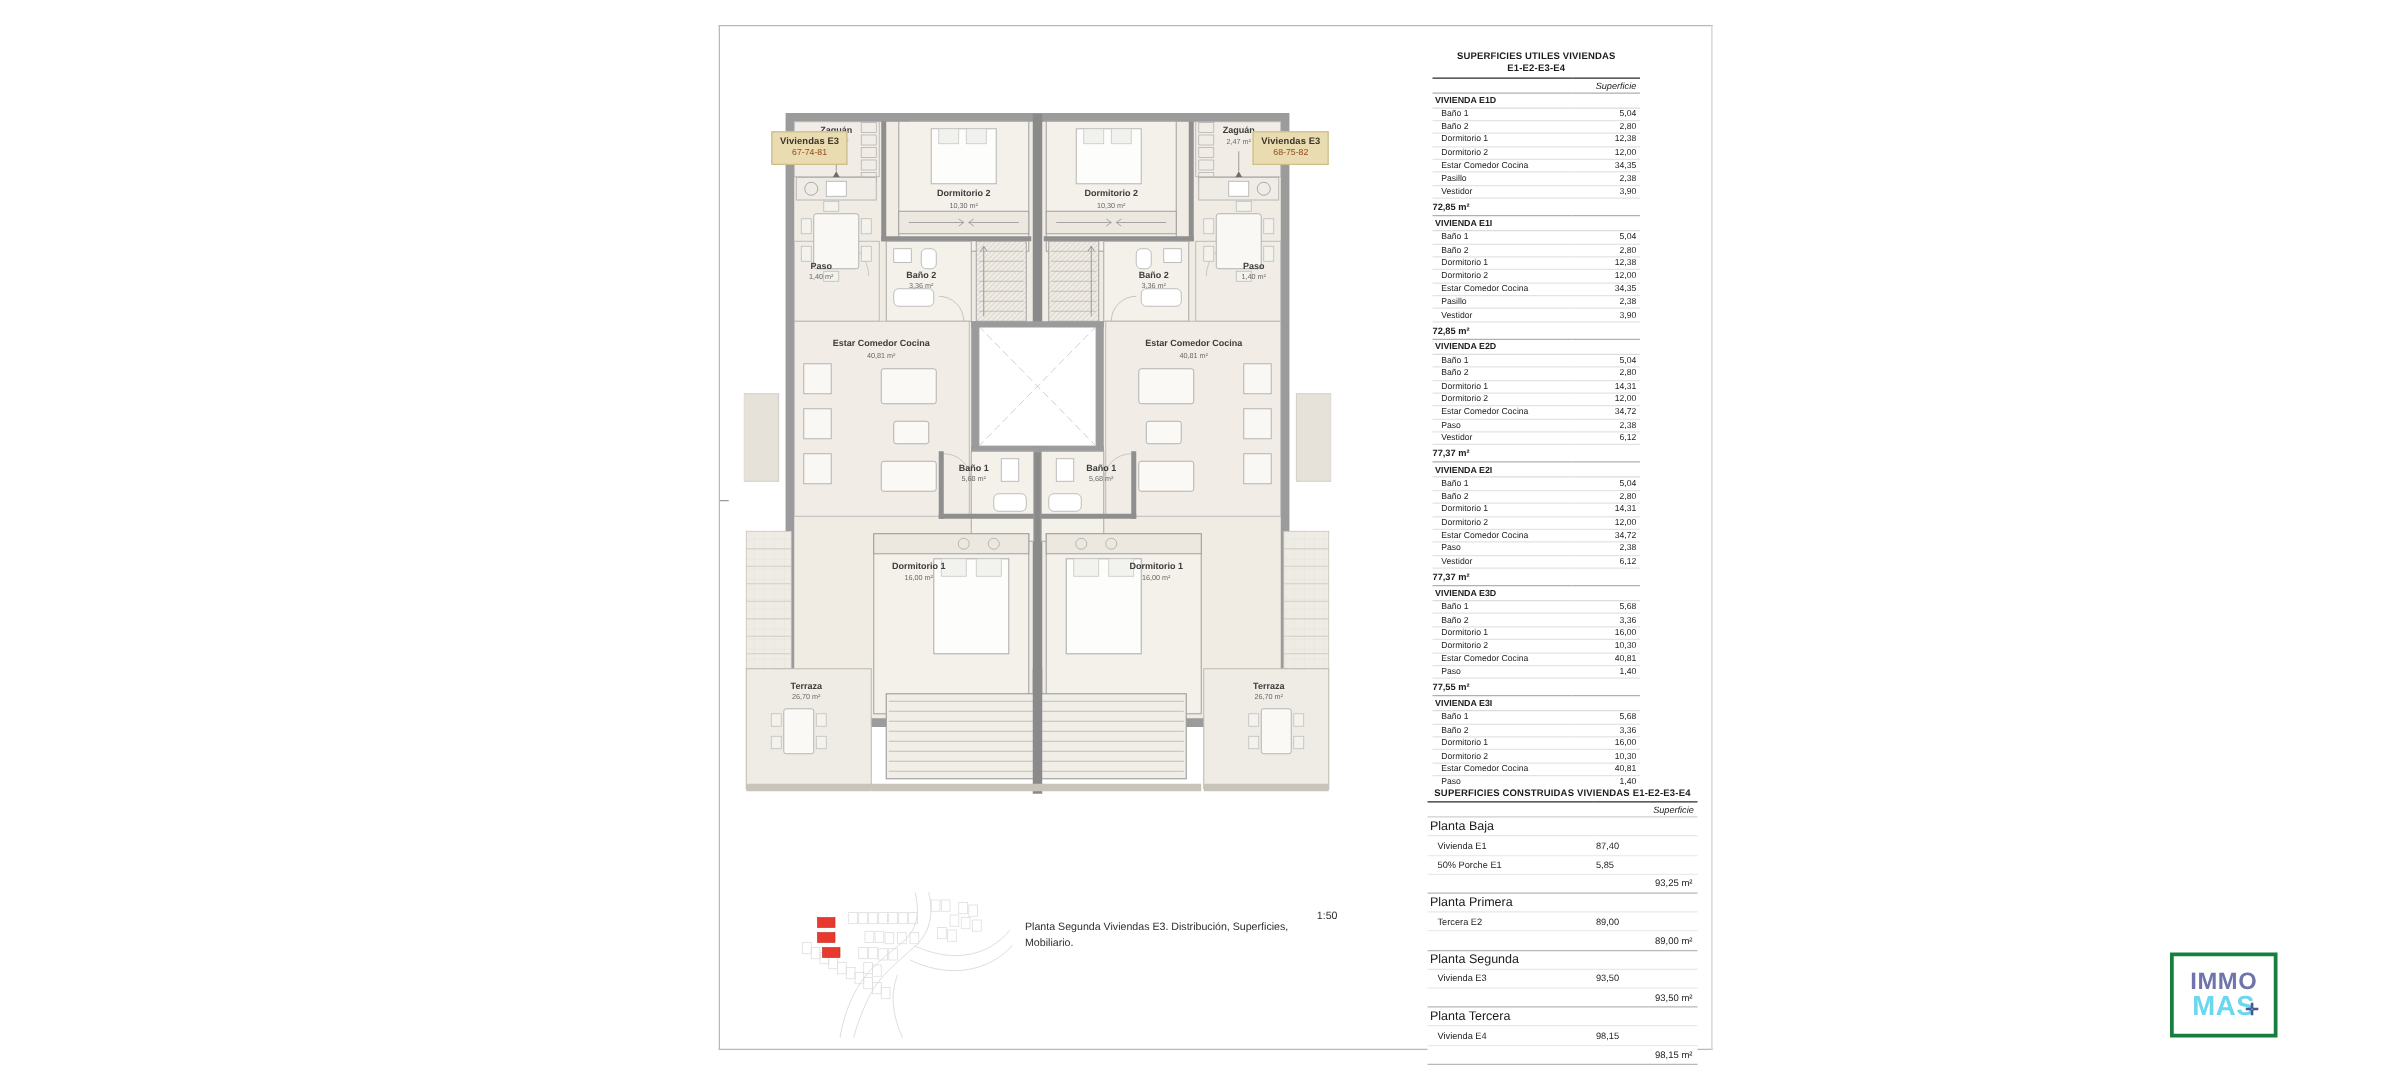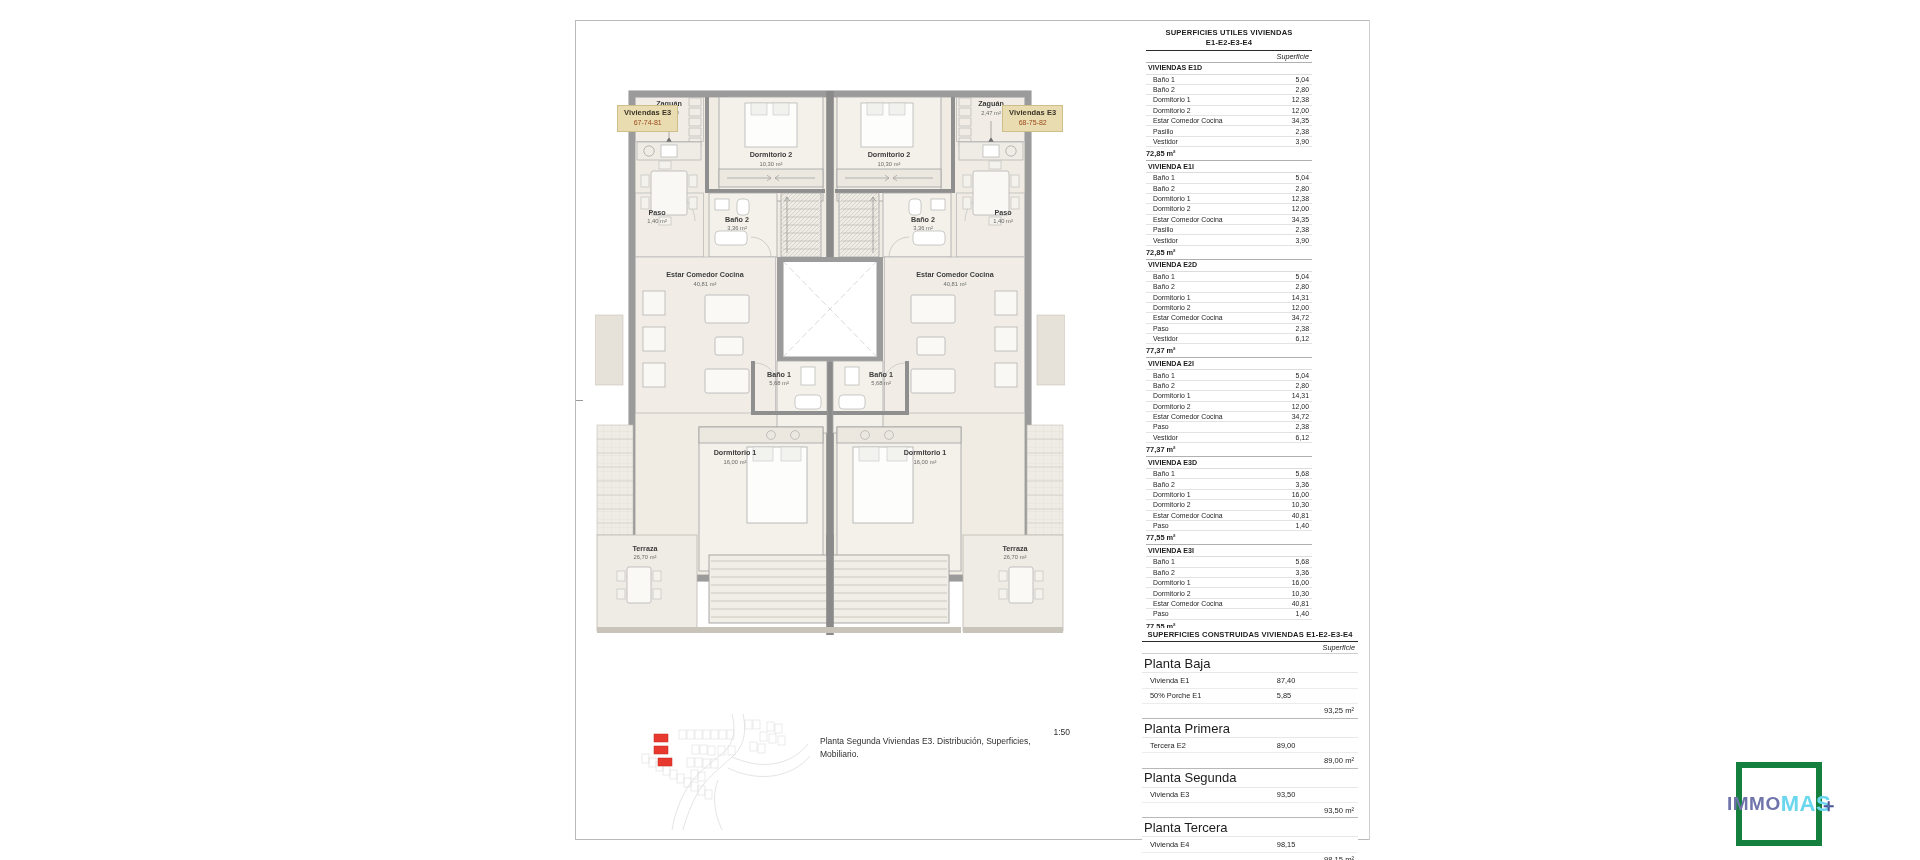--- a/index.html
+++ b/index.html
@@ -79,21 +79,21 @@
   
   .siteplan { position:absolute; left: 640px; top: 712px; width: 175px; height: 120px; }
 
   
   .table-card {
     position: absolute;
     background: #fff;
     font-size: 7px;
     color: #1c1c1c;
   }
-  #table-utiles { left: 1146px; top: 26px; width: 166px; }
+  #table-utiles { left: 1146px; top: 38px; width: 166px; }
   #table-construidas { left: 1142px; top: 628px; width: 216px; }
 
   .tbl { width:100%; border-collapse: collapse; }
   .tbl-title {
     text-align:center; font-weight:bold; font-size:7.6px; letter-spacing:.15px;
     padding: 2px 0 1px 0; line-height:1.35;
   }
   .title-rule { border-bottom: 1px solid #2a2a2a; }
   .hdr-row td { padding: 1px 3px; font-size:7.3px;font-style:italic; }
   .hdr-row .hdr-val { text-align:right; font-weight:normal; }
@@ -110,37 +110,37 @@
   .tot-row td {
     font-weight:bold; font-size:7.4px;
     padding:2px 3px 2px 0; border-bottom:1px solid #b0b0b0;
   }
   .grand-row td {
     text-align:right; font-weight:bold; font-size:7.6px;
     padding:2px 3px 3px 0; border-bottom:1px solid #8f8f8f;
     background:#f7f7f7;
   }
   .sub-row td {
-    font-size:13px; padding:1.6px 2px; color:#1c1c1c;
+    font-size:10px; padding:1.6px 2px; color:#1c1c1c;
     border-top:1px solid #cfcfcf; border-bottom:1px solid #e7e7e7;
   }
   .constr-itm td { padding:2.6px 2px; font-size:7.4px; border-bottom:1px solid #ececec;}
   .constr-itm td.k { padding-left:8px; }
   .constr-itm td.v { padding-right:4px; }
   .constr-tot td {
     text-align:right; font-weight:normal; font-size:7.6px; padding:2.6px 4px 2.6px 0;
     border-bottom:1px solid #b8b8b8;
   }
   .constr-end { border-bottom:1px solid #cccccc; height:10px; }
 
   
   .logo-box {
-    position:absolute; left:1736px; top:762px; width:86px; height:84px;
-    border:6px solid #15803d; background:#ffffff;
-    display:flex; flex-direction:row; align-items:center; justify-content:center;
+    position:absolute; left:1736px; top:762px; width:86px; height:68px;
+    border:3px solid #15803d; background:#ffffff;
+    display:flex; flex-direction:column; align-items:center; justify-content:center;
   }
   .logo-immo { font-size:19px; font-weight:bold; color:#6f74aa; letter-spacing:.5px; line-height:.95; }
   .logo-mas-wrap { position:relative; line-height:.95; }
   .logo-mas { font-size:22px; font-weight:bold; color:#6ad7ef; letter-spacing:.5px; }
   .logo-cross {
     position:absolute; right:-3px; bottom:1px; color:#4a5596; font-size:13px; font-weight:bold;
   }
 
   
   .rlab { font-family:"Liberation Sans", sans-serif; font-size:3.6px; fill:#3c3c3c; font-weight:bold; }
@@ -567,21 +567,21 @@
           <span>E1-E2-E3-E4</span>
         </td>
           </tr>
         <tr class="hdr-row">
           <td></td>
           <td class="hdr-val">Superficie</td>
         </tr>
       </tbody>
       <tbody id="utiles-body">
           <tr class="sec-row">
-            <td colspan="2">VIVIENDAS E1D</td>
+            <td colspan="2">VIVIENDA E1D</td>
           </tr>
           <tr class="itm-row">
             <td class="k">Baño 1</td>
             <td class="v">5,04</td>
           </tr>
           <tr class="itm-row">
             <td class="k">Baño 2</td>
             <td class="v">2,80</td>
           </tr>
           <tr class="itm-row">

